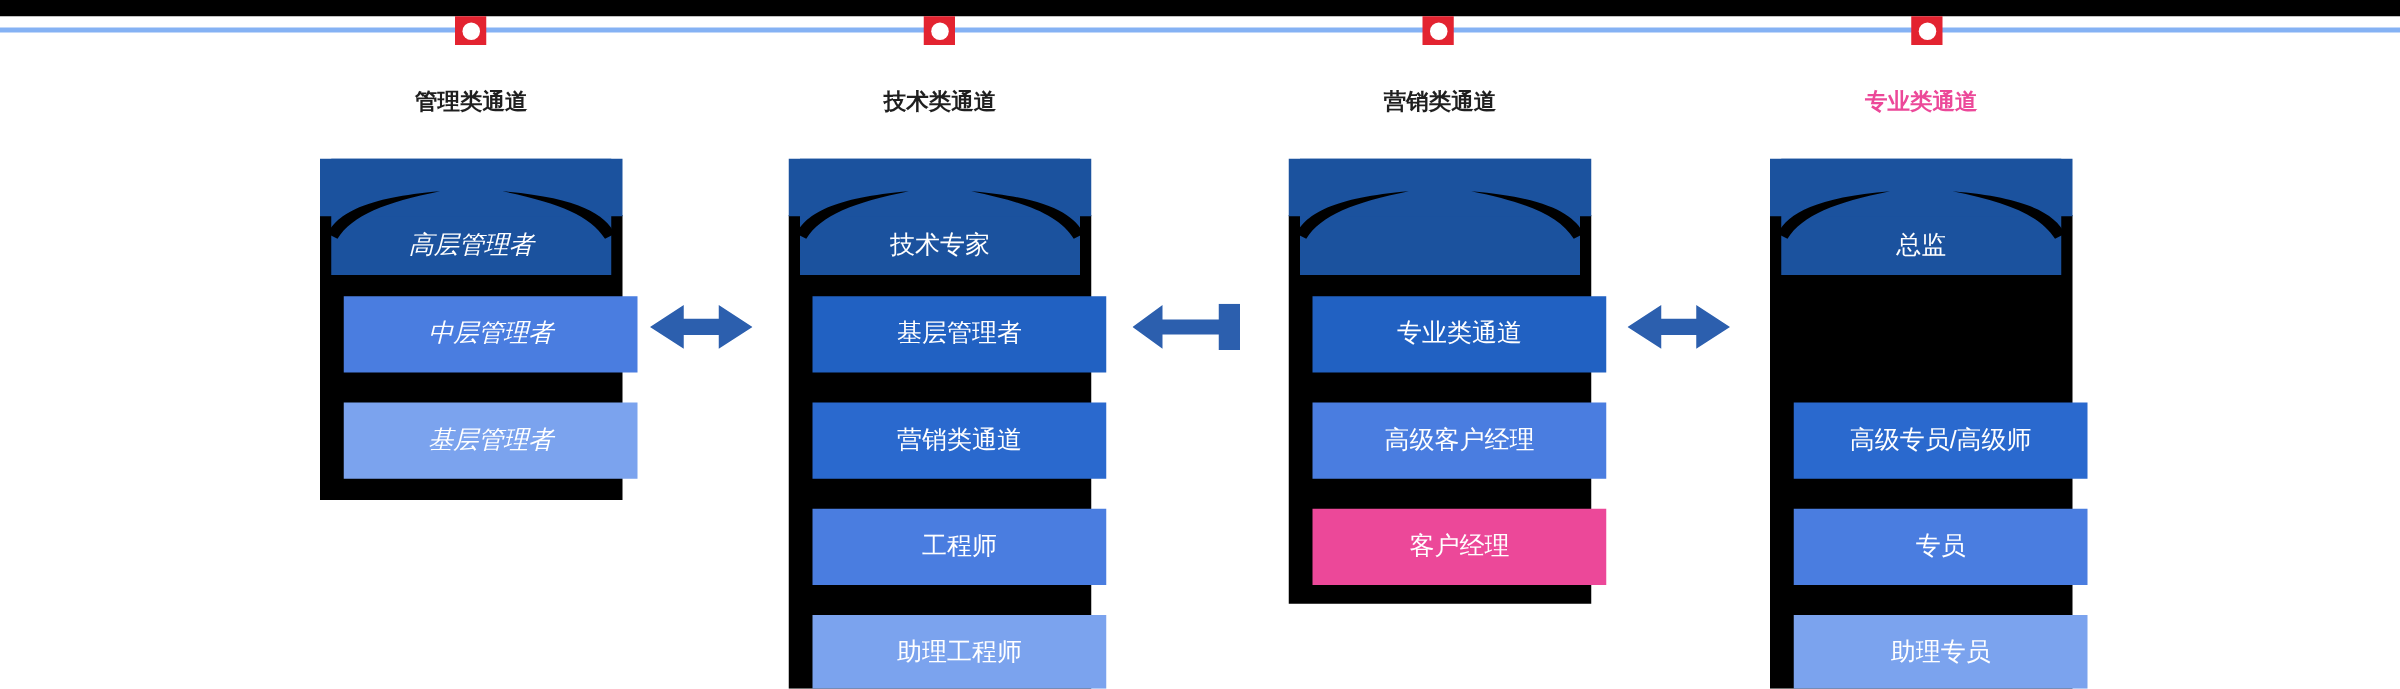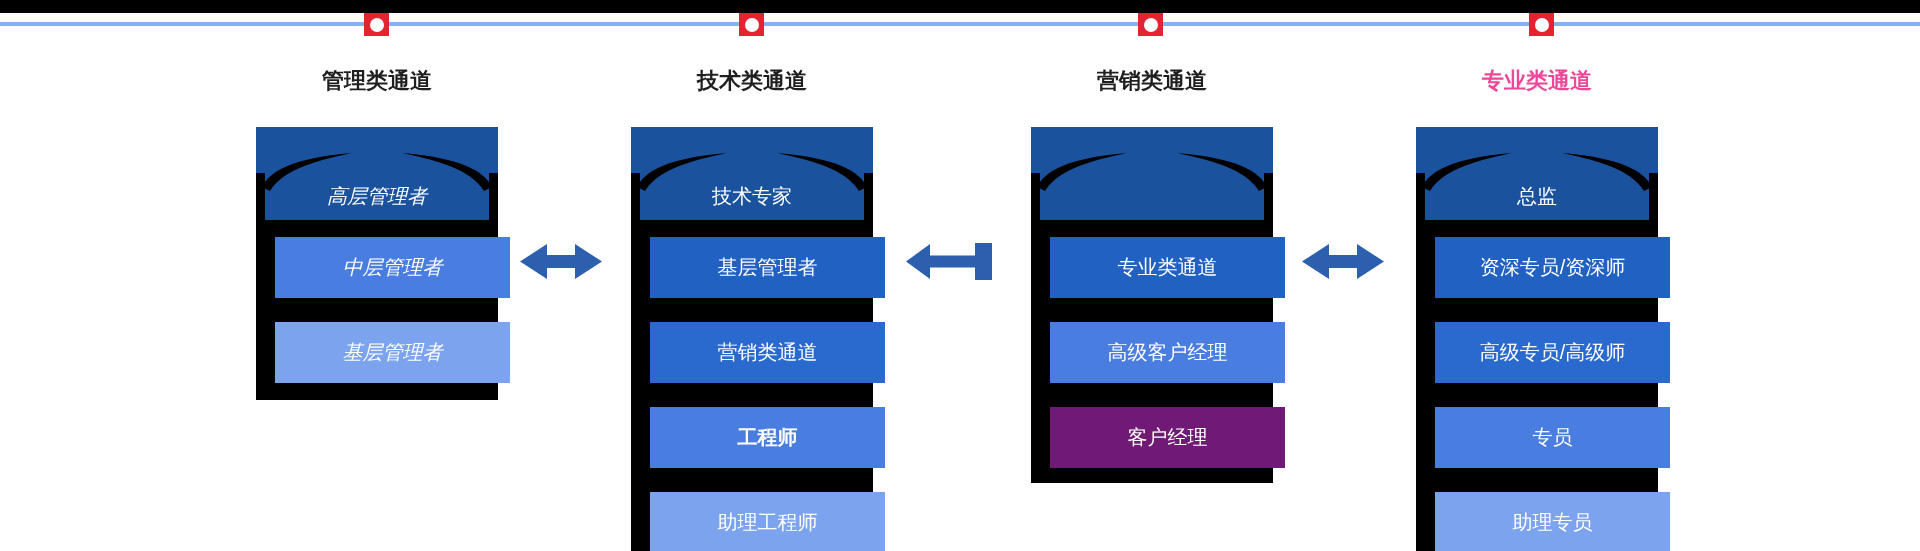--- a/index.html
+++ b/index.html
@@ -9,21 +9,21 @@
   
   .topbar{position:absolute;left:0;top:0;width:100%;height:13px;}
   .timeline{position:absolute;left:0;top:22px;width:100%;height:4px;}
   .marker{position:absolute;top:13px;width:25px;height:23px;}
   .marker .dot{position:absolute;left:50%;top:50%;width:14px;height:14px;border-radius:50%;
                transform:translate(-50%,-50%);}
   .m0{left:364px}.m1{left:739px}.m2{left:1138px}.m3{left:1529px}
 
   
   .channel-title{position:absolute;top:66px;width:242px;text-align:center;
-                 font-size:22px;font-weight:bold;line-height:30px;}
+                 font-size:18px;font-weight:bold;line-height:30px;}
   .t0{left:256px}.t1{left:631px}.t2{left:1031px}.t3{left:1416px}
 
   
   .ladder{position:absolute;top:127px;width:242px;}
   .l0{left:256px;height:273px}
   .l1{left:631px;height:432px}
   .l2{left:1031px;height:356px}
   .l3{left:1416px;height:432px}
 
   .frame{position:absolute;left:0;right:0;top:45px;bottom:0;}
@@ -83,47 +83,46 @@
     <div class="frame" style="background: rgb(0, 0, 0);"></div>
     <div class="navy-inner" style="background: rgb(27, 82, 158);"></div>
     <div class="navy-strip" style="background: rgb(27, 82, 158);"></div>
     <svg class="flaps" viewBox="0 0 242 93">
       <path d="M6 60 C 14 44, 36 31, 96 26 C 52 35, 26 45, 14 64 Z" fill="#000000"></path>
       <path d="M236 60 C 228 44, 206 31, 146 26 C 190 35, 216 45, 228 64 Z" fill="#000000"></path>
     </svg>
     <div class="header-role">技术专家</div>
     <div class="rung r0" style="background: rgb(33, 97, 194);">基层管理者</div>
     <div class="rung r1" style="background: rgb(42, 105, 206);">营销类通道</div>
-    <div class="rung r2" style="background: rgb(74, 125, 224); font-weight: bold;">工程师</div>
+    <div class="rung r2" style="background: rgb(74, 125, 224);">工程师</div>
     <div class="rung r3" style="background: rgb(123, 163, 238);">助理工程师</div>
   </div>
 
   <div class="ladder l2" style="color: rgb(255, 255, 255);">
     <div class="frame" style="background: rgb(0, 0, 0);"></div>
     <div class="navy-inner" style="background: rgb(27, 82, 158);"></div>
     <div class="navy-strip" style="background: rgb(27, 82, 158);"></div>
     <svg class="flaps" viewBox="0 0 242 93">
       <path d="M6 60 C 14 44, 36 31, 96 26 C 52 35, 26 45, 14 64 Z" fill="#000000"></path>
       <path d="M236 60 C 228 44, 206 31, 146 26 C 190 35, 216 45, 228 64 Z" fill="#000000"></path>
     </svg>
     <div class="rung r0" style="background: rgb(33, 97, 194);">专业类通道</div>
     <div class="rung r1" style="background: rgb(74, 125, 224);">高级客户经理</div>
-    <div class="rung r2" style="background: #701a75;">客户经理</div>
+    <div class="rung r2" style="background: #ec4899;">客户经理</div>
   </div>
 
   <div class="ladder l3" style="color: rgb(255, 255, 255);">
     <div class="frame" style="background: rgb(0, 0, 0);"></div>
     <div class="navy-inner" style="background: rgb(27, 82, 158);"></div>
     <div class="navy-strip" style="background: rgb(27, 82, 158);"></div>
     <svg class="flaps" viewBox="0 0 242 93">
       <path d="M6 60 C 14 44, 36 31, 96 26 C 52 35, 26 45, 14 64 Z" fill="#000000"></path>
       <path d="M236 60 C 228 44, 206 31, 146 26 C 190 35, 216 45, 228 64 Z" fill="#000000"></path>
     </svg>
     <div class="header-role">总监</div>
-    <div class="rung r0" style="background: rgb(33, 97, 194);">资深专员/资深师</div>
     <div class="rung r1" style="background: rgb(42, 105, 206);">高级专员/高级师</div>
     <div class="rung r2" style="background: rgb(74, 125, 224);">专员</div>
     <div class="rung r3" style="background: rgb(123, 163, 238);">助理专员</div>
   </div>
 
   <svg class="arrow a0" width="82" height="37" viewBox="0 0 82 37">
     <path d="M0 18.5 L27 1 L27 12 L55 12 L55 1 L82 18.5 L55 36 L55 25 L27 25 L27 36 Z" fill="#2c5fae"></path>
   </svg>
   <svg class="arrow a1" width="86" height="37" viewBox="0 0 86 37">
     <path d="M0 18.5 L24 1 L24 12.5 L69 12.5 L69 0 L86 0 L86 37 L69 37 L69 24.5 L24 24.5 L24 36 Z" fill="#2c5fae"></path>

